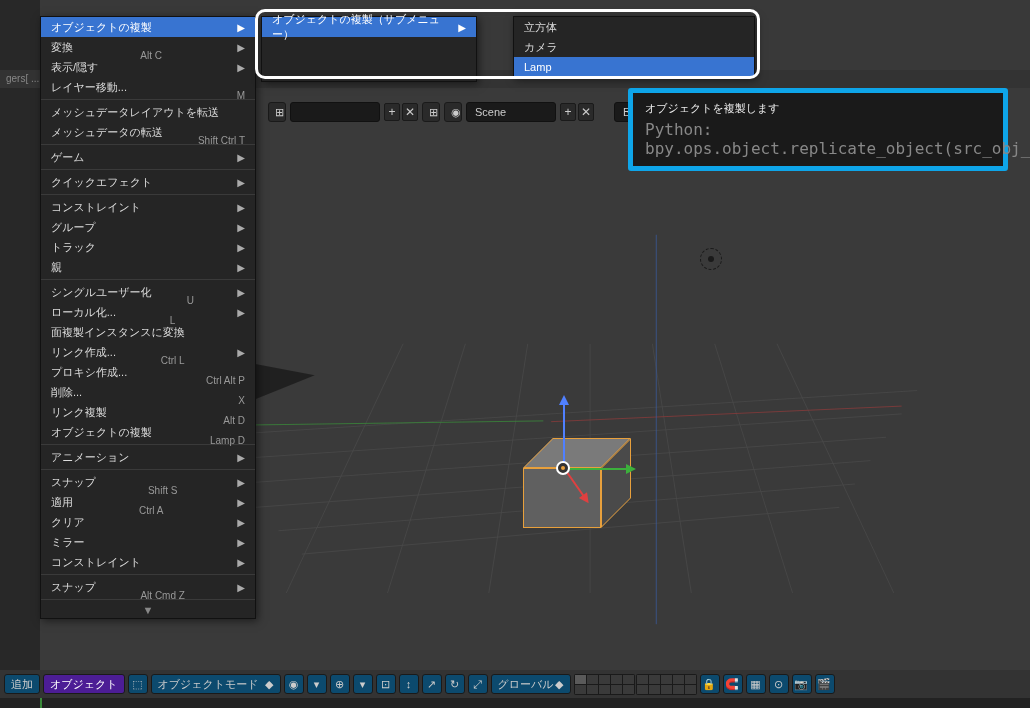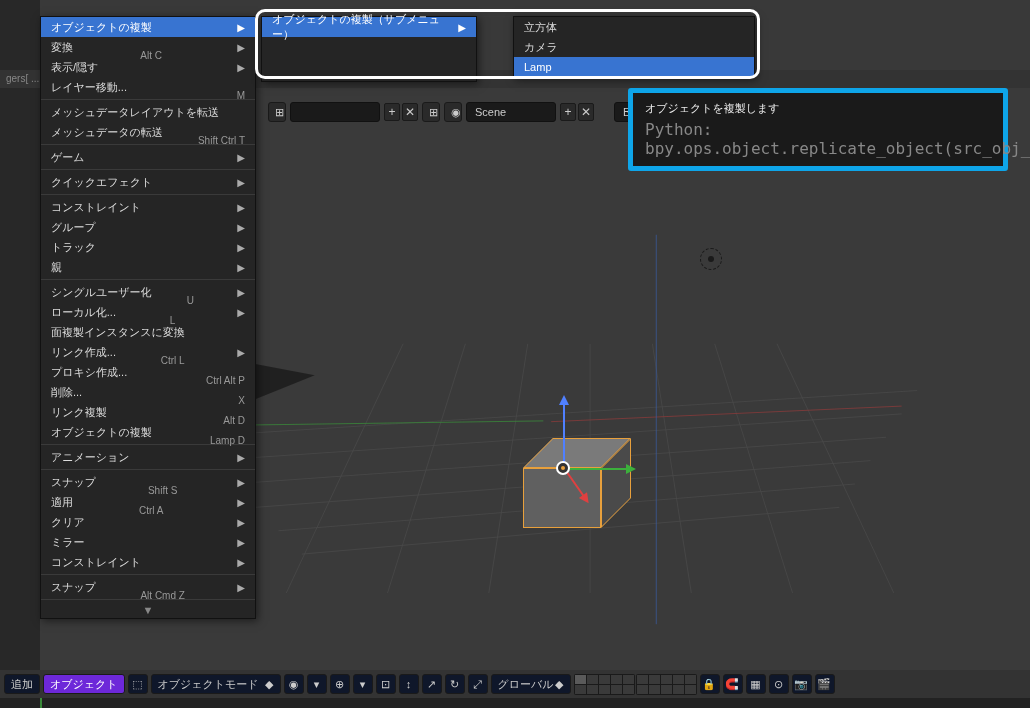--- a/index.html
+++ b/index.html
@@ -20,22 +20,22 @@
 .menu-item .arrow { color:#aaa; font-size:10px; margin-left:8px;}
 .menu-item.highlighted .arrow { color:#fff; }
 .menu-sep { height:1px; background:#3a3a3a; margin:2px 0;}
 .submenu-box { position:absolute; left:255px; top:9px; width:505px; height:70px; border:3px solid #fff; border-radius:10px; z-index:200; }
 .submenu1 { position:absolute; left:261px; top:16px; width:214px; z-index:150;}
 .submenu2 { position:absolute; left:513px; top:16px; width:242px; z-index:150;}
 .tooltip { position:absolute; left:628px; top:88px; width:380px; background:#1a1a1a; border:5px solid #0ea5e9; border-radius:3px; padding:8px 12px; z-index:90; }
 .tooltip-title { color:#eee; font-size:11px; margin-bottom:4px;}
 .tooltip-py { color:#888; font-family:monospace; font-size:16px;}
 .footer { position:absolute; left:0; bottom:10px; width:100%; height:28px; display:flex; align-items:center; gap:3px; padding:0 4px; background:#333; }
-.foot-btn { background:#0f172a; border:1px solid #1a1a1a; border-radius:3px; height:20px; padding:0 6px; display:flex; align-items:center; font-size:11px;}
-.foot-btn.blue { background:#6d28d9; color:#fff;text-align:center; }
+.foot-btn { background:#0c4a6e; border:1px solid #1a1a1a; border-radius:3px; height:20px; padding:0 6px; display:flex; align-items:center; font-size:11px;}
+.foot-btn.blue { background:#4c1d95; color:#fff;text-align:center; }
 .foot-icon { width:20px; justify-content:center; }
 .cube-container { position:absolute; left:480px; top:350px; }
 .cube { position:relative; width:100px; height:85px; }
 .cube-face { position:absolute; border:1px solid #e8a03c; }
 .cube-top { width:78px; height:30px; background:#7a7a7a; transform:skewX(-45deg); left:18px; top:0;}
 .cube-front { width:78px; height:60px; background:#606060; left:3px; top:30px;}
 .cube-side { width:30px; height:60px; background:#4a4a4a; transform:skewY(-45deg); left:81px; top:15px;}
 .gizmo { position:absolute; left:523px; top:310px; z-index:50;}
 .gizmo .z { position:absolute; width:2px; height:70px; background:#5080ff; left:0; top:0;}
 .gizmo .z::before { content:''; position:absolute; top:-8px; left:-4px; border:5px solid transparent; border-bottom:10px solid #5080ff;}

